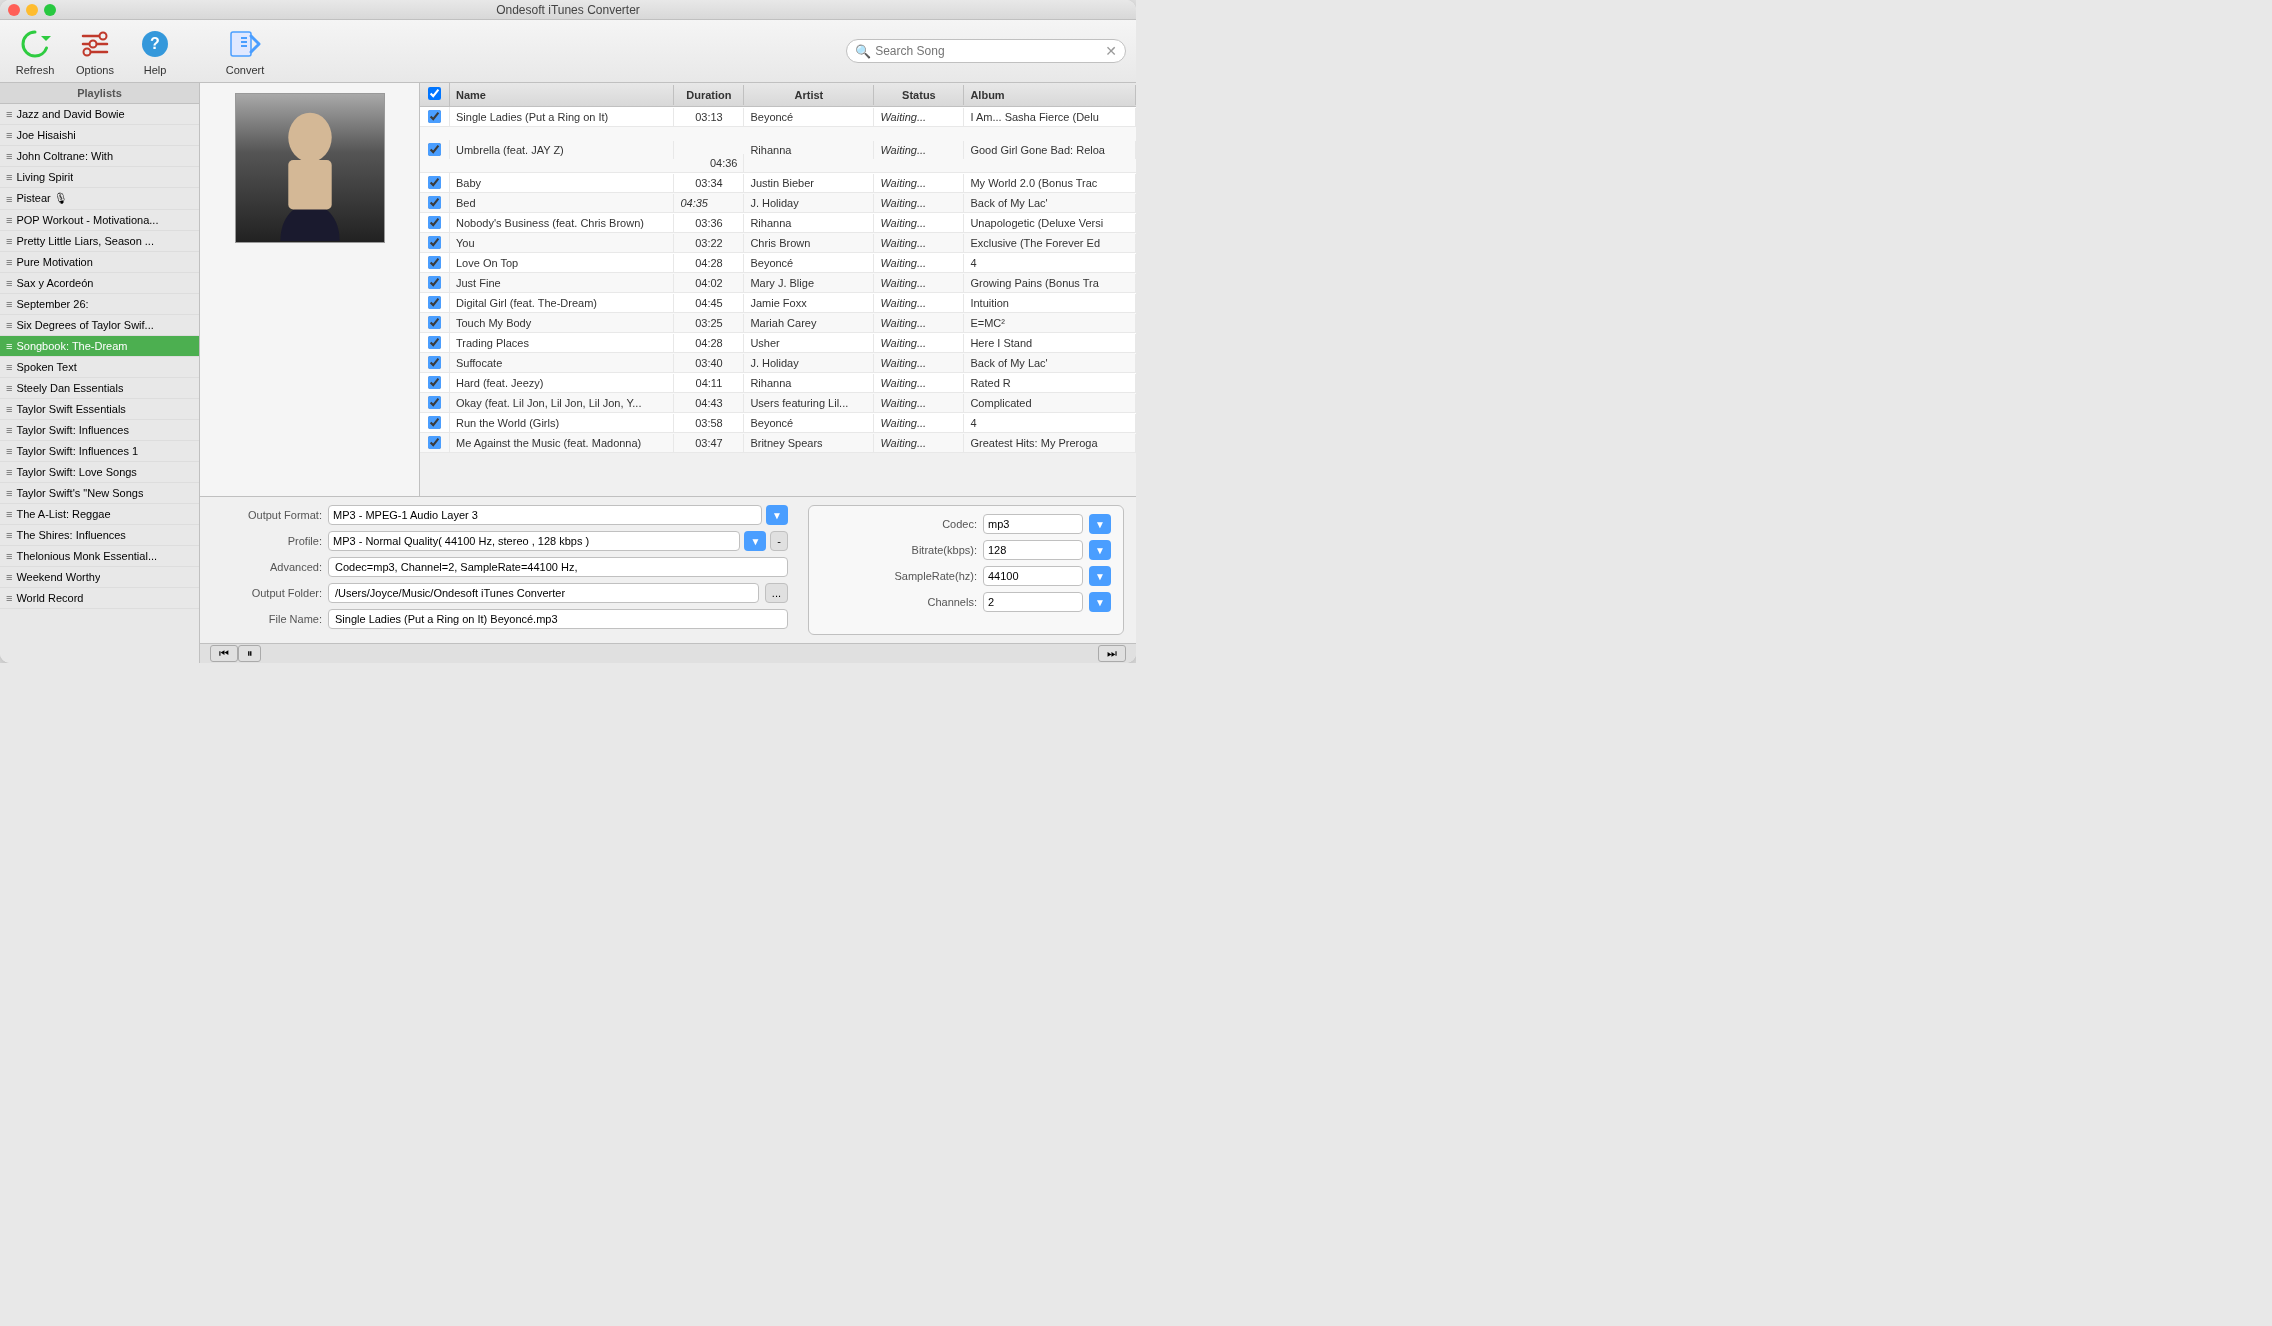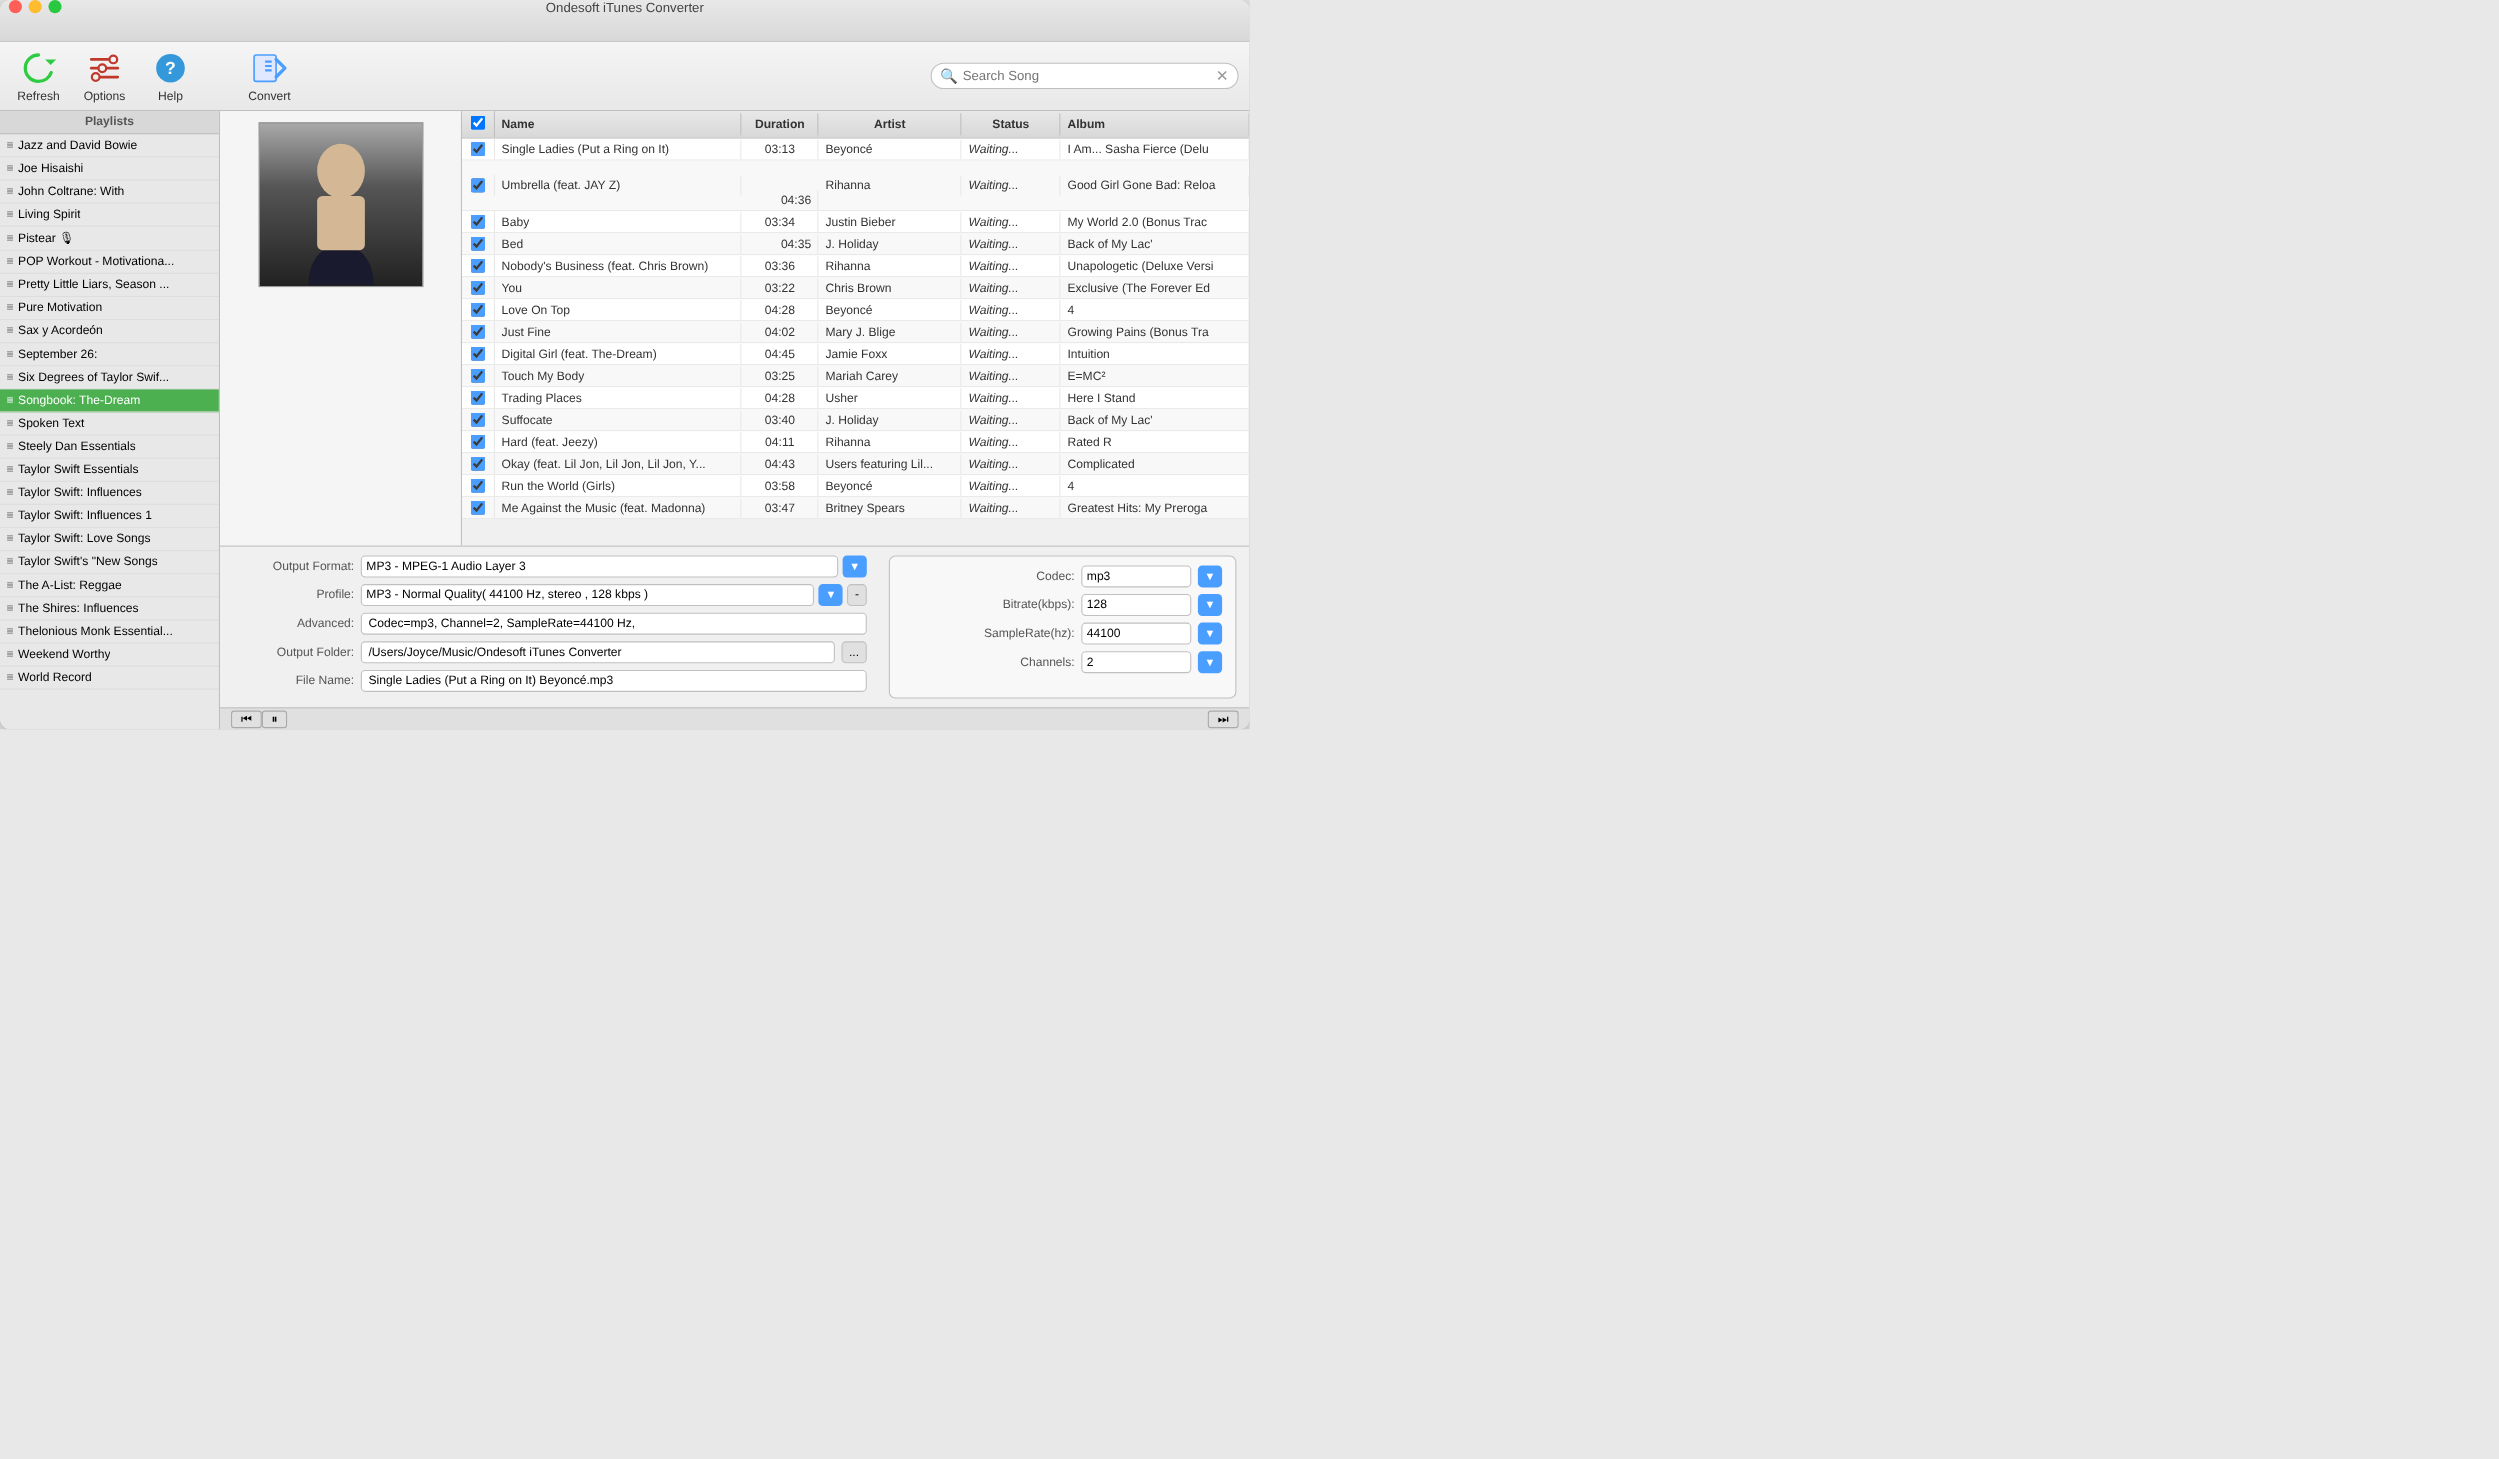--- a/index.html
+++ b/index.html
@@ -16,22 +16,23 @@
       height: 663px;
       background: #f0f0f0;
       border-radius: 10px;
       overflow: hidden;
       display: flex;
       flex-direction: column;
       box-shadow: 0 4px 20px rgba(0,0,0,0.3);
     }
     .titlebar {
       background: linear-gradient(to bottom, #e8e8e8, #d8d8d8);
-      height: 38px;
-      display: flex;
+      height: 20px;
+      display: flex;
+      align-items: center;
       padding: 0 8px;
       border-bottom: 1px solid #c0c0c0;
       position: relative;
     }
     .titlebar-buttons {
       display: flex;
       gap: 6px;
     }
     .tb-btn {
       width: 12px; height: 12px;
@@ -648,21 +649,21 @@
       <div class="col col-duration" style="text-align:center;">03:34</div>
       <div class="col col-artist">Justin Bieber</div>
       <div class="col col-status status-waiting">Waiting...</div>
       <div class="col col-album">My World 2.0 (Bonus Trac</div>
     </div>
               <div class="song-row">
       <div class="col col-check checkbox-cell">
         <input type="checkbox" checked="" style="">
       </div>
       <div class="col col-name">Bed</div>
-      <div class="col col-duration" style="text-align:right;">04:35</div>
+      <div class="col col-duration" style="text-align:left;font-style:italic;">04:35</div>
       <div class="col col-artist">J. Holiday</div>
       <div class="col col-status status-waiting">Waiting...</div>
       <div class="col col-album">Back of My Lac'</div>
     </div>
               <div class="song-row">
       <div class="col col-check checkbox-cell">
         <input type="checkbox" checked="" style="">
       </div>
       <div class="col col-name">Nobody's Business (feat. Chris Brown)</div>
       <div class="col col-duration" style="text-align:center;">03:36</div>

